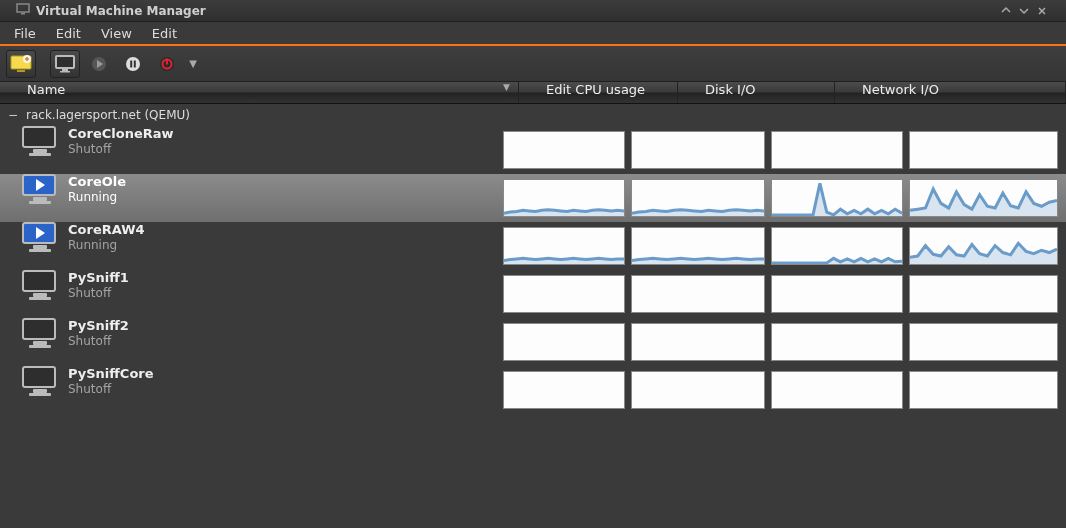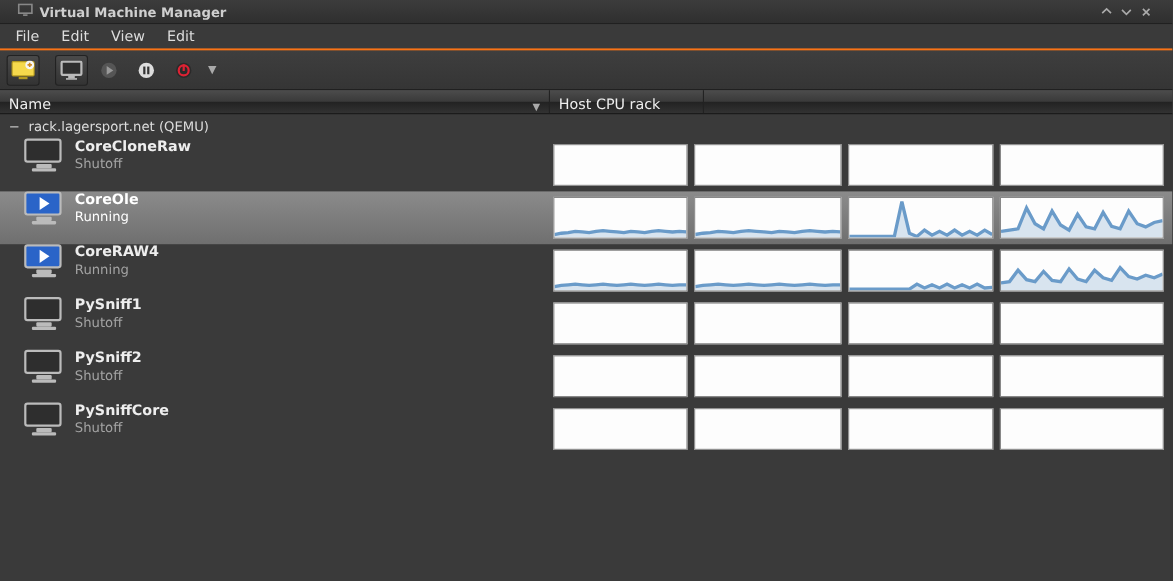--- a/index.html
+++ b/index.html
@@ -76,25 +76,26 @@
   }
   
   .colheader {
     height: 22px;
     display:flex;
     background: linear-gradient(to bottom,#4c4c4c 0%, #3a3a3a 48%, #222 52%, #333 100%);
     border-bottom:1px solid #111;
     color:#eee;
   }
   .col {
-    display:flex; align-items:flex-end;
+    display:flex; align-items:flex-start;
     padding:0 8px;
     border-right:1px solid #222;
     position:relative;
     white-space:nowrap;
+    margin-left:19px;
   }
   .col.name { width: 500px; }
   .col.cpu  { width: 128px; }
   .col.host { width: 140px; }
   .col.disk { width: 138px; }
   .col.net  { flex:1; }
   .col .sort { position:absolute; right:8px; color:#aaa; font-size:9px; }
   
   .list { flex:1; background:#3a3a3a; overflow:hidden; }
   .hostrow {
@@ -243,21 +244,23 @@
         </svg>
     </div>
     <div class="tdrop">▼</div>
   </div>
 
   <div class="colheader">
     <div class="col name">
       <span>Name</span>
       <span class="sort">▼</span>
     </div>
-    <div class="col host">Host CPU rack</div>
+    <div class="col host">Edit CPU usage</div>
+    <div class="col disk">Disk I/O</div>
+    <div class="col net">Network I/O</div>
   </div>
 
   <div class="list">
     <div class="hostrow">
       <span class="disclose">−</span>
       <span style="width:6px"></span>
       <span>rack.lagersport.net (QEMU)</span>
     </div>
     <div id="vmrows">
         <div class="vmrow">

